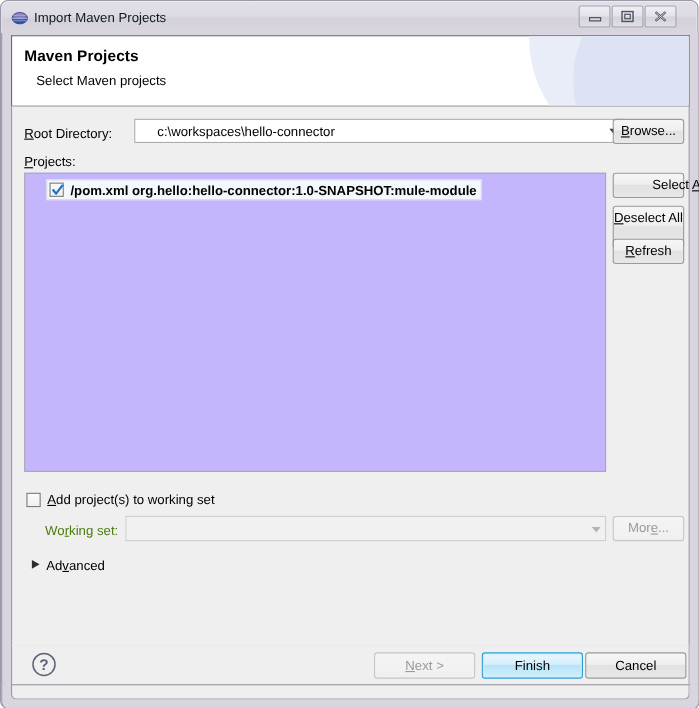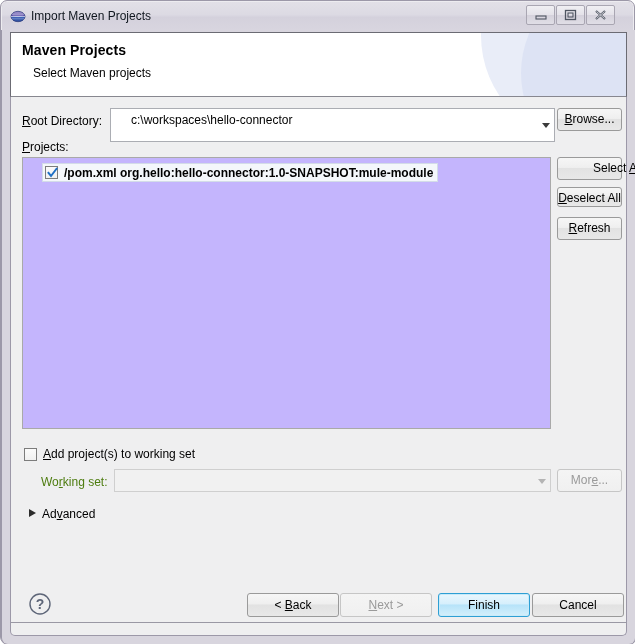--- a/index.html
+++ b/index.html
@@ -323,21 +323,21 @@
     <div id="header-swoosh1"></div>
     <div id="header-swoosh2"></div>
     <div id="header-title">Maven Projects</div>
     <div id="header-sub">Select Maven projects</div>
   </div>
 
   <div id="content">
 
     <div class="lbl" style="left:11px; top:17px;"><span class="u">R</span><span>oot Directory:</span></div>
 
-    <div class="combo" style="left:99px; top:11px; width:445px; height:34px;padding-left:20px;">
+    <div class="combo" style="left:111px; top:11px; width:445px; height:22px;padding-left:20px;">
       <span>c:\workspaces\hello-connector</span>
       <span class="combo-arrow"></span>
     </div>
 
     <div class="btn" style="left:546px; top:11px; width:65px; height:23px; line-height:21px;"><span class="u">B</span><span>rowse...</span></div>
 
     <div class="lbl" style="left:11px; top:43px;"><span class="u">P</span><span>rojects:</span></div>
 
     <div id="projects-list">
       <div class="list-row">
@@ -345,21 +345,21 @@
           <svg width="11" height="12" viewBox="0 0 11 12">
             <path d="M1.5 6 L4 9 L9.5 1.8" stroke="#1e6fc4" stroke-width="2" fill="none" stroke-linecap="square"></path>
           </svg>
         </span>
         <span class="row-label">/pom.xml  org.hello:hello-connector:1.0-SNAPSHOT:mule-module</span>
       </div>
     </div>
 
     <div class="btn" style="left:546px; top:60px; width:65px; height:23px; line-height:21px;padding-left:35px;"><span>Select </span><span class="u">A</span><span>ll</span></div>
 
-    <div class="btn" style="left:546px; top:90px; width:65px; height:20px; line-height:21px;"><span class="u">D</span><span>eselect All</span></div>
+    <div class="btn" style="left:546px; top:90px; width:65px; height:39px; line-height:21px;"><span class="u">D</span><span>eselect All</span></div>
 
     <div class="btn" style="left:546px; top:120px; width:65px; height:23px; line-height:21px;"><span class="u">R</span><span>efresh</span></div>
 
     <div style="position:absolute; left:13px; top:350px; display:flex; align-items:center;">
       <span class="cbox"></span>
       <span class="lbl" style="position:static; margin-left:6px;"><span class="u">A</span><span>dd project(s) to working set</span></span>
     </div>
 
     <div class="lbl dis" style="left:30px; top:378px;"><span>Wo</span><span class="u">r</span><span>king set:</span></div>
 
@@ -378,21 +378,20 @@
   <div id="buttonbar">
     <div id="bar-sep"></div>
 
     <span id="help-icon">
       <svg width="26" height="26" viewBox="0 0 26 26">
         <circle cx="13" cy="13" r="10" fill="none" stroke="#5d6578" stroke-width="1.4"></circle>
         <text x="13" y="18" text-anchor="middle" font-family="Liberation Sans, sans-serif" font-size="14" font-weight="bold" fill="#5d6578">?</text>
       </svg>
     </span>
 
-    <div class="btn" style="left:236px; top:6px; width:92px; height:24px; line-height:22px;"><span>&lt; </span><span class="u">B</span><span>ack</span></div>
 
     <div class="btn dis" style="left:329px; top:6px; width:92px; height:24px; line-height:22px;"><span></span><span class="u">N</span><span>ext &gt;</span></div>
 
     <div class="btn default" style="left:427px; top:6px; width:92px; height:24px; line-height:22px;"><span>Finish</span></div>
 
     <div class="btn" style="left:521px; top:6px; width:92px; height:24px; line-height:22px;"><span>Cancel</span></div>
   </div>
 
   <div id="frame-bottom-left"></div>
   <div id="frame-bottom-mid"></div>

